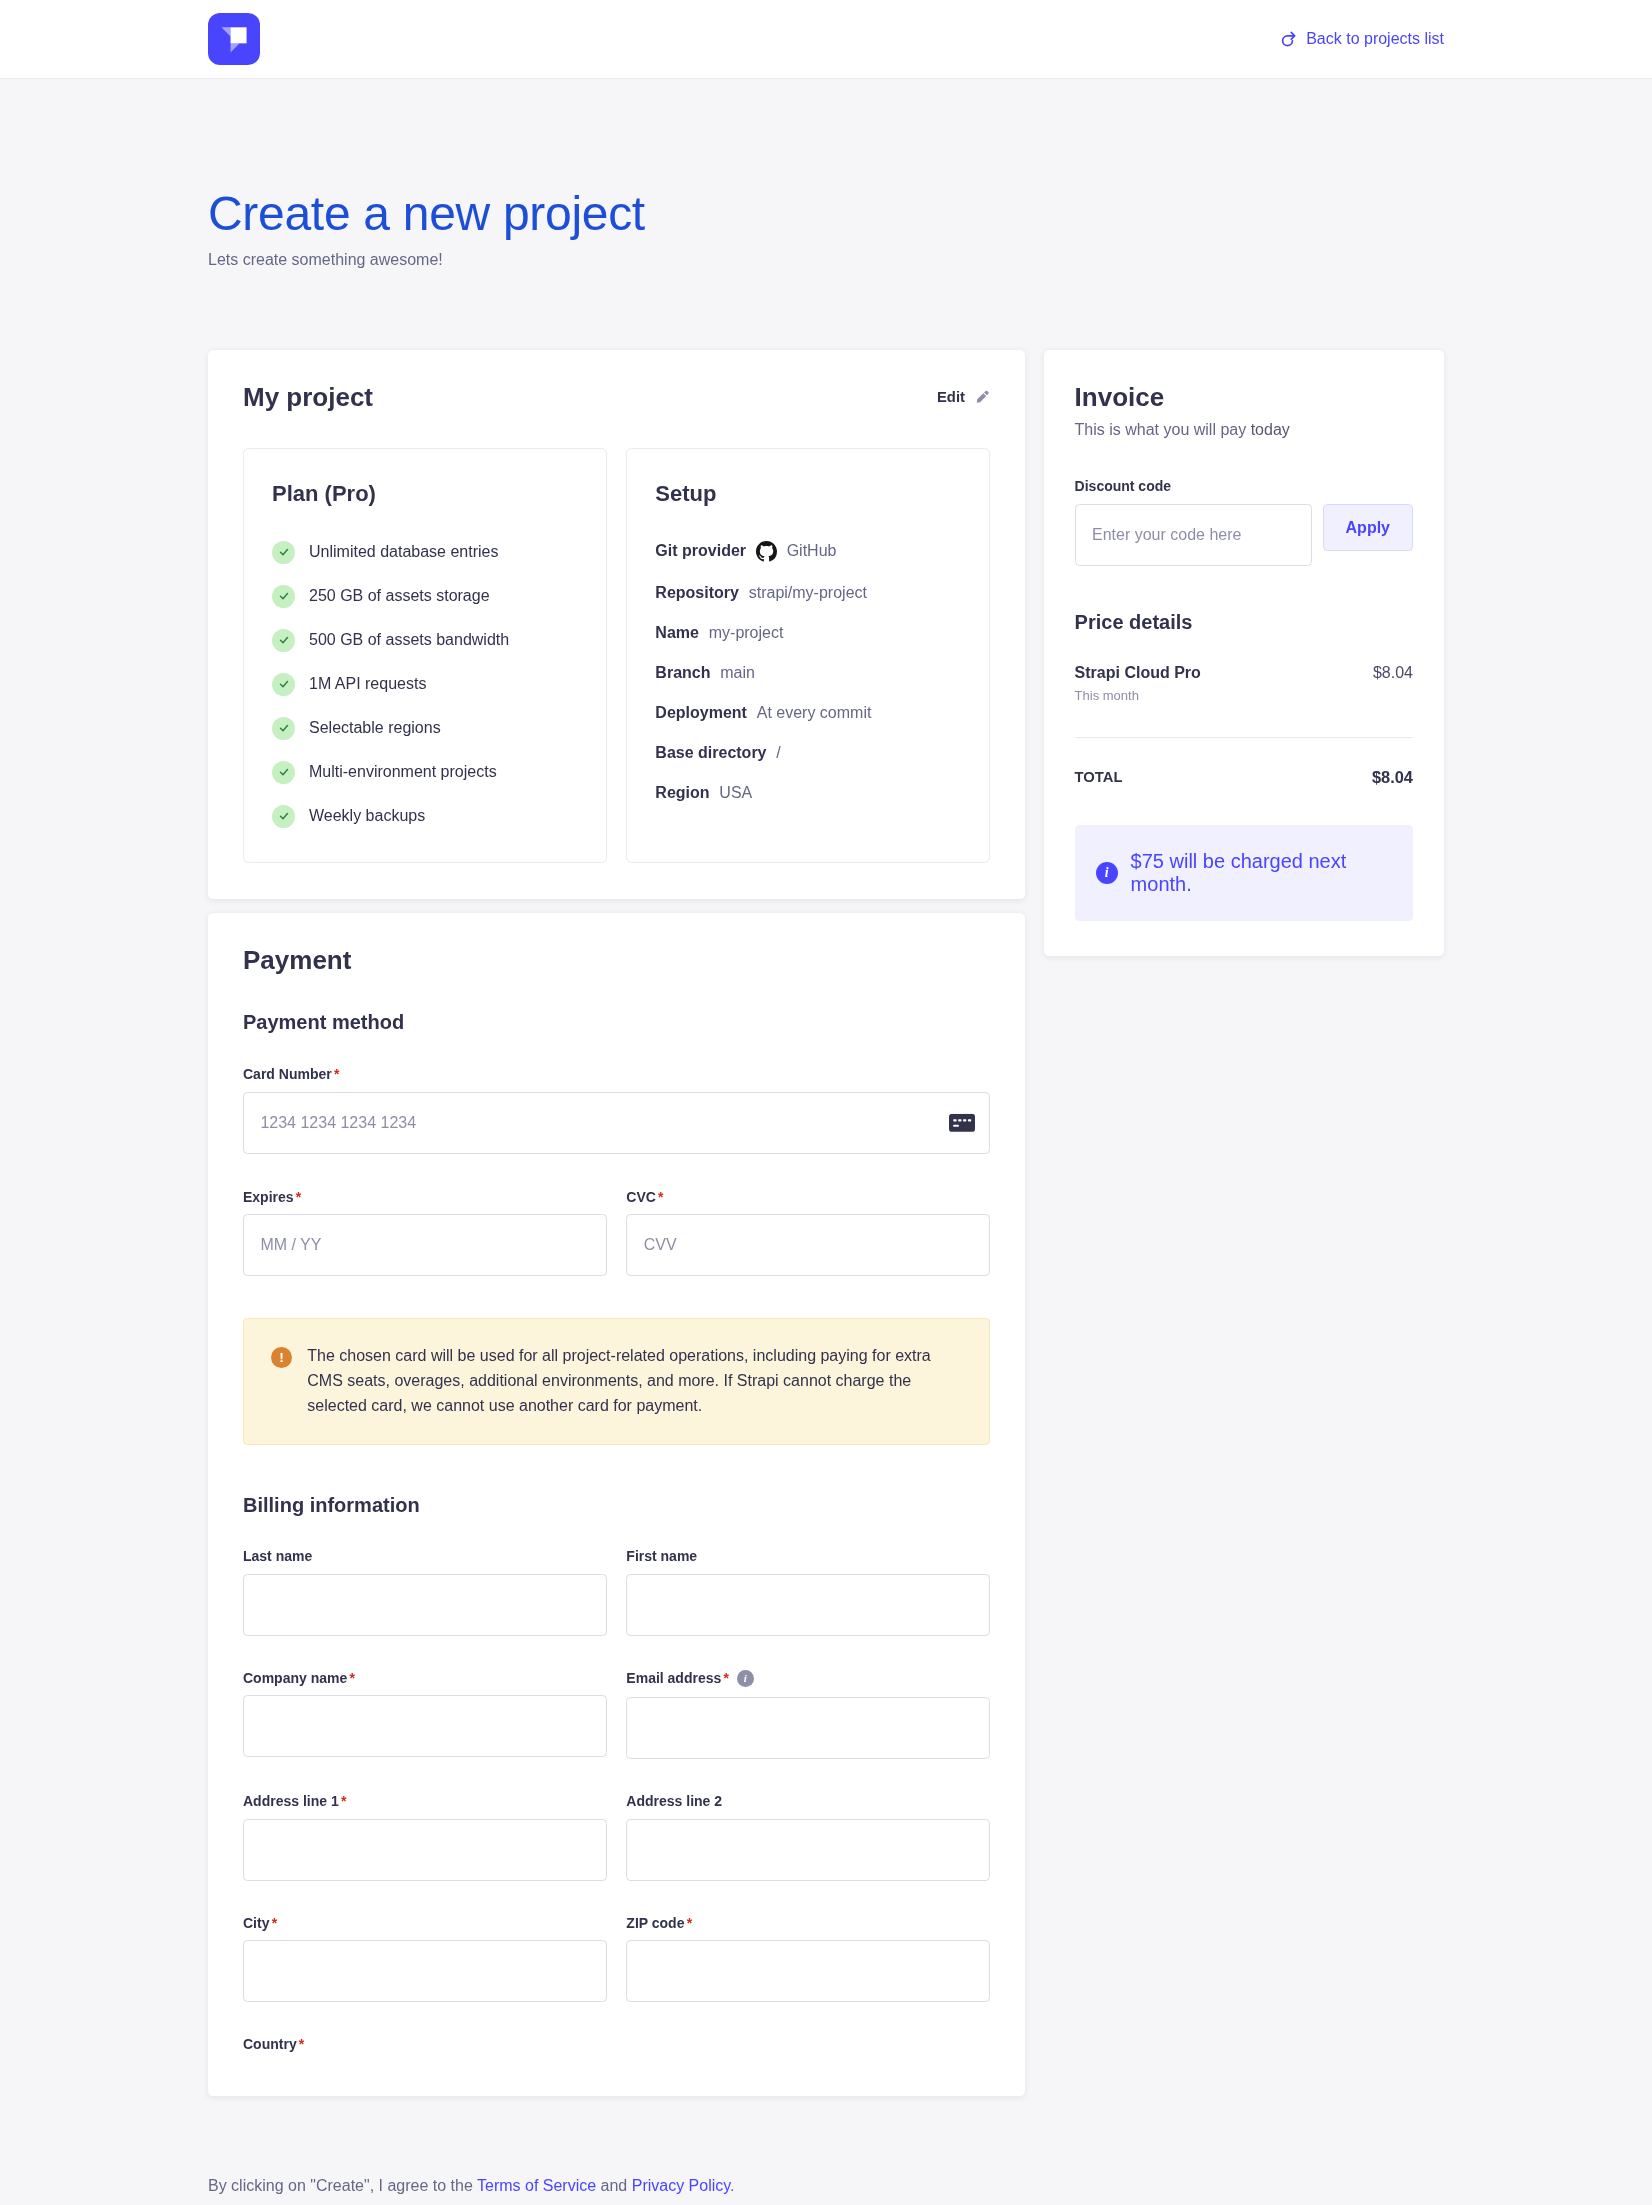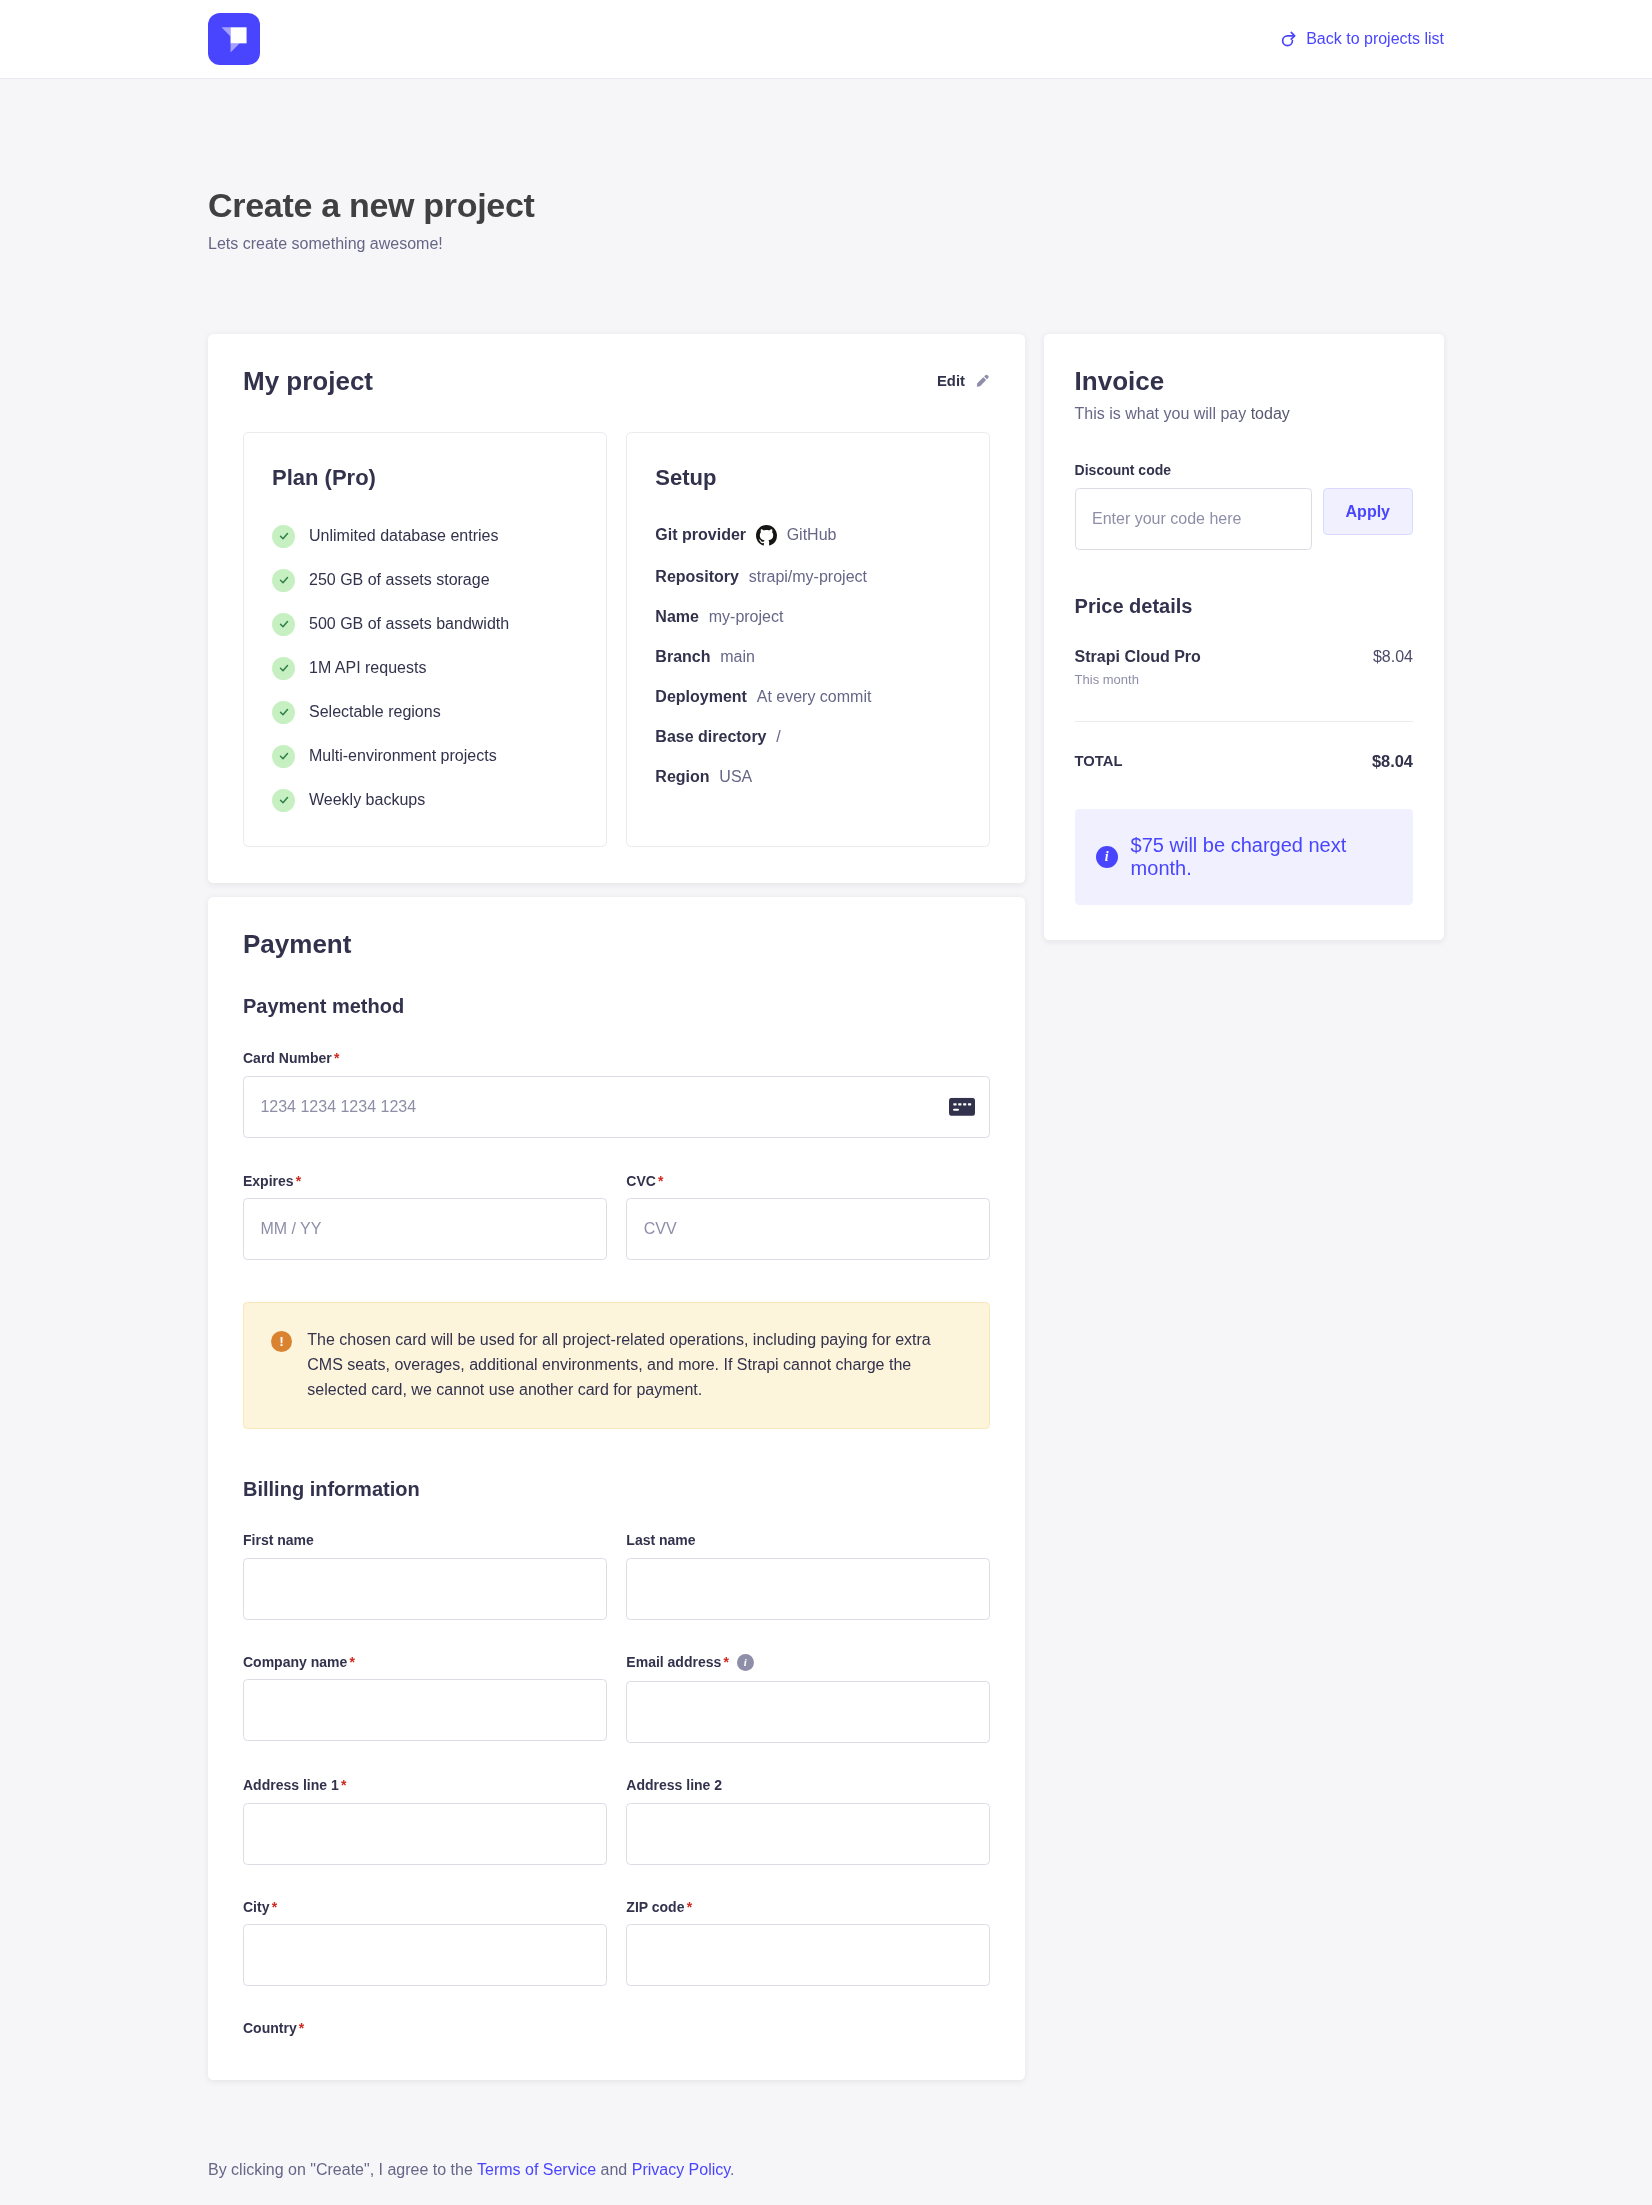--- a/index.html
+++ b/index.html
@@ -13,21 +13,21 @@
   
   .header { background:#fff; height:79px; border-bottom:1.1px solid #eaeaef; display:flex; align-items:center; }
   .header-inner { width:1236px; margin:0 auto; display:flex; justify-content:space-between; align-items:center; }
   .logo { width:52px; height:52px; border-radius:12px; background:#4945ff; display:flex; align-items:center; justify-content:center; cursor:pointer; }
   .logo svg { width:52px; height:52px; }
   .back-link { display:flex; align-items:center; gap:8.7px; color:#4945ff; font-size:16px; text-decoration:none; cursor:pointer; }
   .back-link svg { width:18.6px; height:18.6px; }
 
   
   .page-head { width:1236px; margin:107px auto 0; }
-  .page-title { font-size:34px; font-weight:700; color:#404040; letter-spacing:-0.3px; }
+  .page-title { font-size:48px; font-weight:400; color:#1d4ed8; letter-spacing:-0.3px; }
   .page-subtitle { margin-top:9.8px; font-size:16px; color:#666687; }
 
   
   .main { width:1236px; margin:81px auto 0; display:flex; gap:18.6px; align-items:flex-start; }
   .col-left { width:817px; flex:none; }
   .col-right { flex:1; }
   .card { background:#fff; border-radius:5.5px; box-shadow:0 1.1px 6.6px rgba(33,33,52,.08); }
 
   
   .project-card { padding:32px 35px 36px; }
@@ -312,30 +312,30 @@
         <span class="badge-circle warn-icon">!</span>
         <div class="warning-text">The chosen card will be used for all project-related operations, including paying for extra CMS seats, overages, additional environments, and more. If Strapi cannot charge the selected card, we cannot use another card for payment.</div>
       </div>
 
       <h3 class="section-title billing-title">Billing information</h3>
 
       <div class="billing-grid">
 
   <div>
     <div class="field-label">
+      <span>Last name</span>
+    </div>
+    <div class="input-wrap">
+      <input class="text-input" style="">
+    </div>
+  </div>
+
+  <div>
+    <div class="field-label">
       <span>First name</span>
-    </div>
-    <div class="input-wrap">
-      <input class="text-input" style="">
-    </div>
-  </div>
-
-  <div>
-    <div class="field-label">
-      <span>Last name</span>
     </div>
     <div class="input-wrap">
       <input class="text-input" style="">
     </div>
   </div>
 
   <div>
     <div class="field-label">
       <span>Company name</span>
               <span class="req">*</span>

